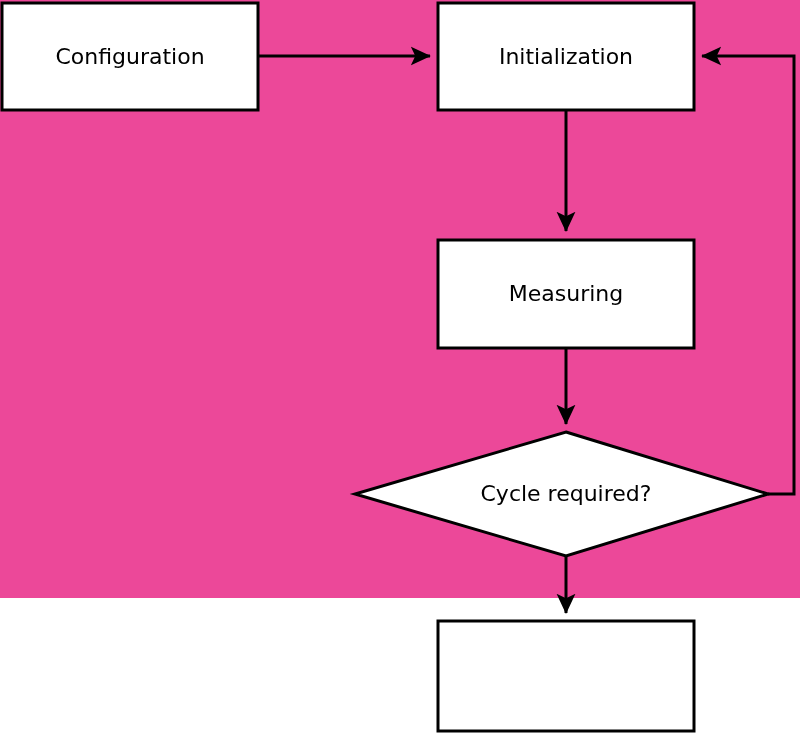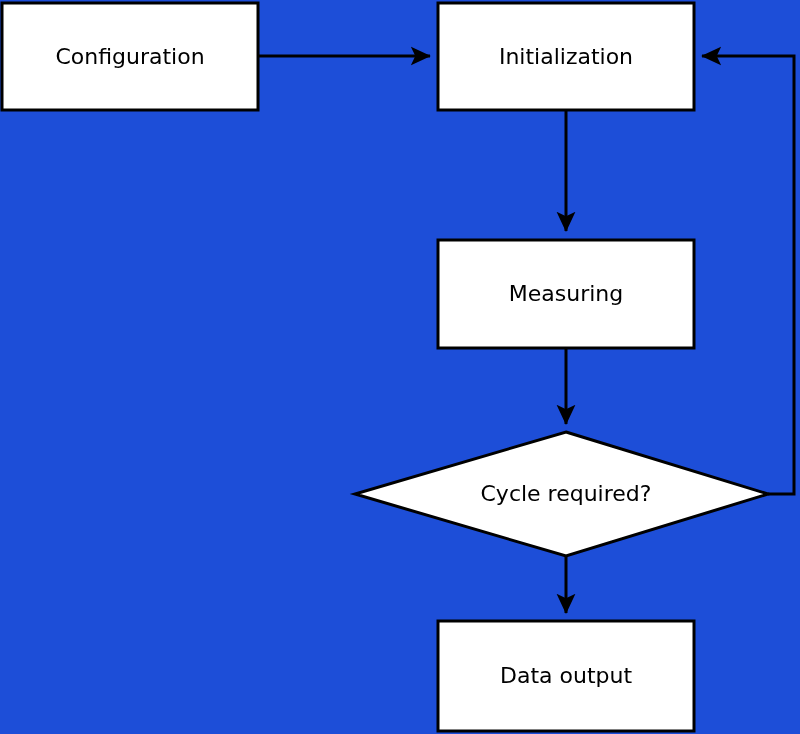--- a/index.html
+++ b/index.html
@@ -9,22 +9,22 @@
   }
   body {
     width: 800px;
     height: 734px;
     overflow: hidden;
     font-family: "DejaVu Sans", sans-serif;
   }
   #flowchart-root {
     position: relative;
     width: 800px;
-    height: 734px;
-    background: #1d4ed8;
+    height: 598px;
+    background: #ec4899;
   }
   #flow-svg {
     position: absolute;
     top: 0;
     left: 0;
     width: 800px;
     height: 734px;
     display: block;
   }
   .node-label {
@@ -83,17 +83,14 @@
   </div>
 
   <div class="node-label" style="left:438px; top:240px; width:256px; height:108px;border-radius:28px;">
     <span>Measuring</span>
   </div>
 
   <div class="node-label" style="left:406px; top:462px; width:320px; height:64px;text-align:right;">
     <span>Cycle required?</span>
   </div>
 
-  <div class="node-label" style="left:438px; top:621px; width:256px; height:110px;">
-    <span>Data output</span>
-  </div>
 
 </div>
 
 </body></html>

